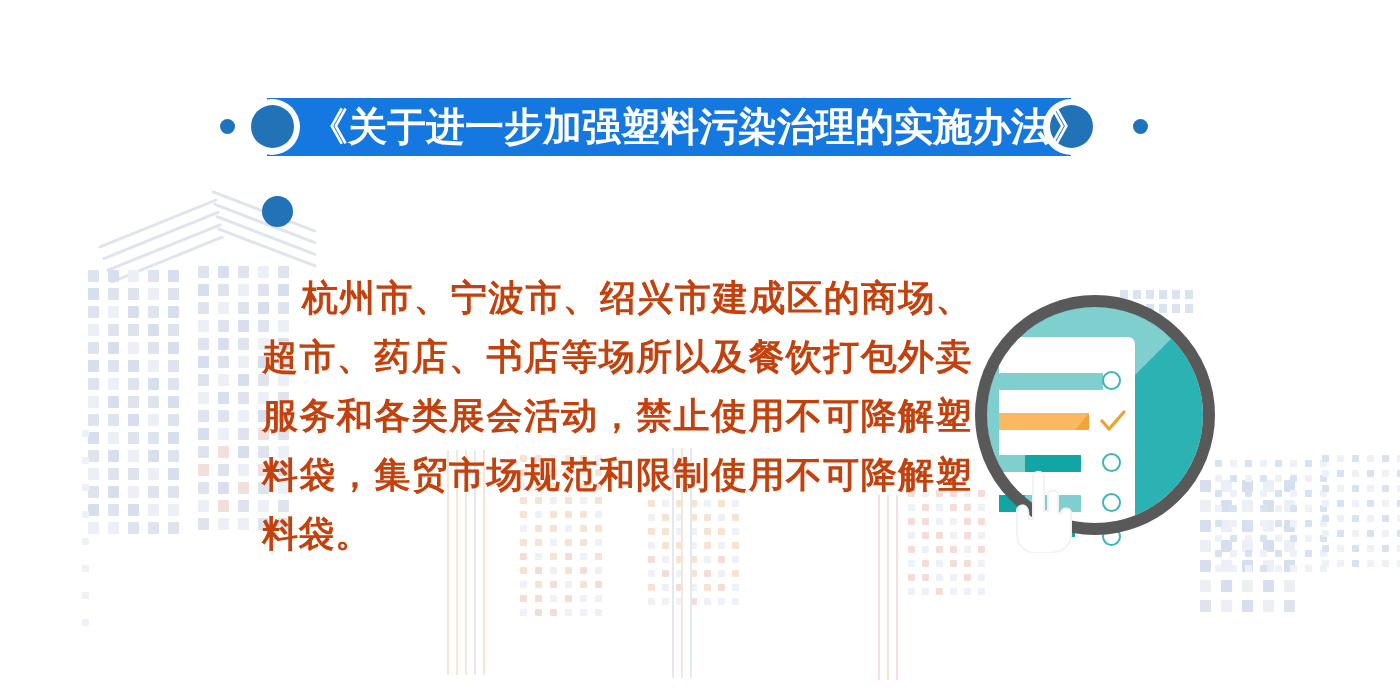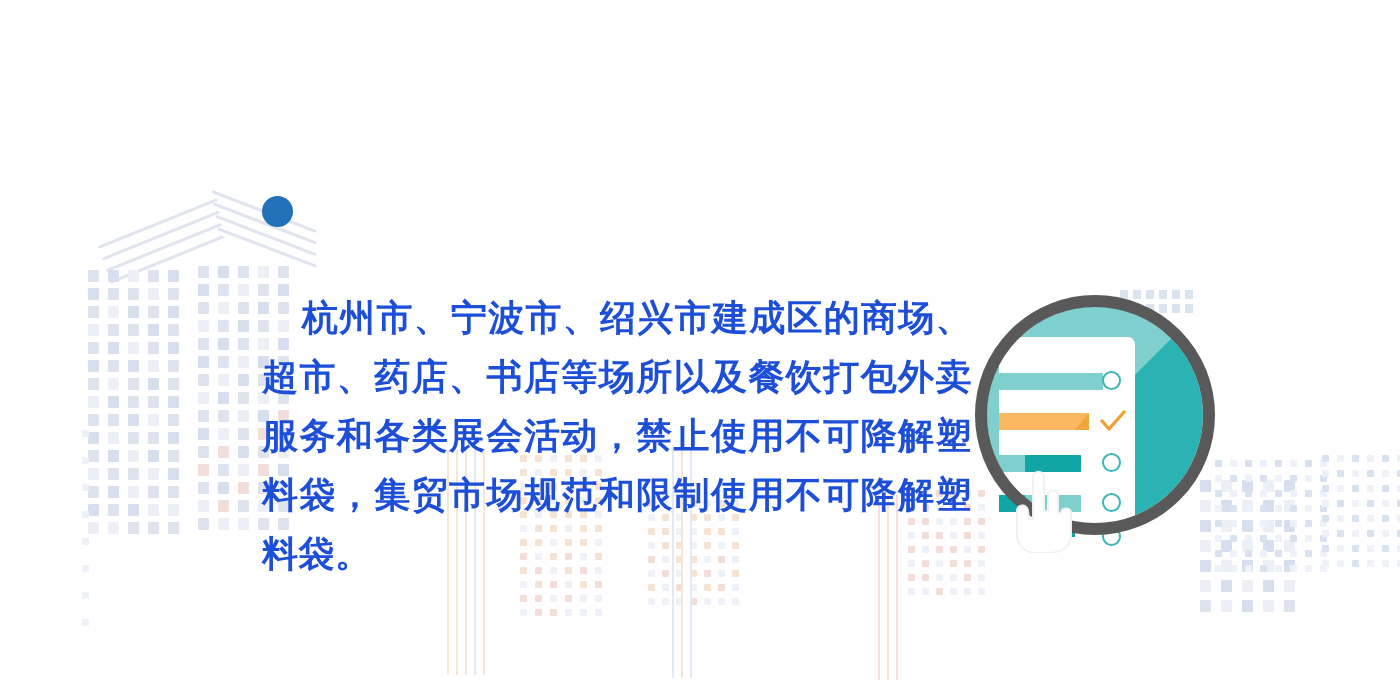--- a/index.html
+++ b/index.html
@@ -153,23 +153,23 @@
     font-size: 38px;
     font-weight: bold;
     letter-spacing: 1px;
     white-space: nowrap;
   }
 
   
   #body-text {
     position: absolute;
     left: 262px;
-    top: 288px;
+    top: 268px;
     width: 710px;
-    color: #1d4ed8;
+    color: #c2410c;
     font-size: 36px;
     font-weight: bold;
     line-height: 59px;
     letter-spacing: 0.5px;
     text-indent: 40px;
     text-align: justify;
     text-justify: inter-character;
   }
 
   
@@ -825,20 +825,30 @@
         <div class="dotw faint"></div>
       <div class="dotw faint"></div>
         <div class="dotw faint"></div>
         <div class="dotw b"></div>
         <div class="dotw faint"></div>
         <div class="dotw faint"></div>
         <div class="dotw faint"></div>
     </div>
   </div>
 
+  <div id="title-banner-wrap">
+    <div class="banner-dot-small" style="left:15px;"></div>
+    <div class="banner-bar"></div>
+    <div class="banner-notch" style="left:39px;"></div>
+    <div class="banner-dot-large" style="left:46px;"></div>
+    <div class="banner-notch" style="left:838px;"></div>
+    <div class="banner-dot-large" style="left:845px;"></div>
+    <div class="banner-dot-small" style="left:928px;"></div>
+    <div id="banner-text">《关于进一步加强塑料污染治理的实施办法》</div>
+  </div>
 
   <div id="subtitle-row">
     <div class="subtitle-bullet"></div>
   </div>
 
   <div id="body-text">杭州市、宁波市、绍兴市建成区的商场、超市、药店、书店等场所以及餐饮打包外卖服务和各类展会活动，禁止使用不可降解塑料袋，集贸市场规范和限制使用不可降解塑料袋。</div>
 
   <div id="checklist-illustration">
     <div class="circle-fill">
       <div class="circle-light"></div>

